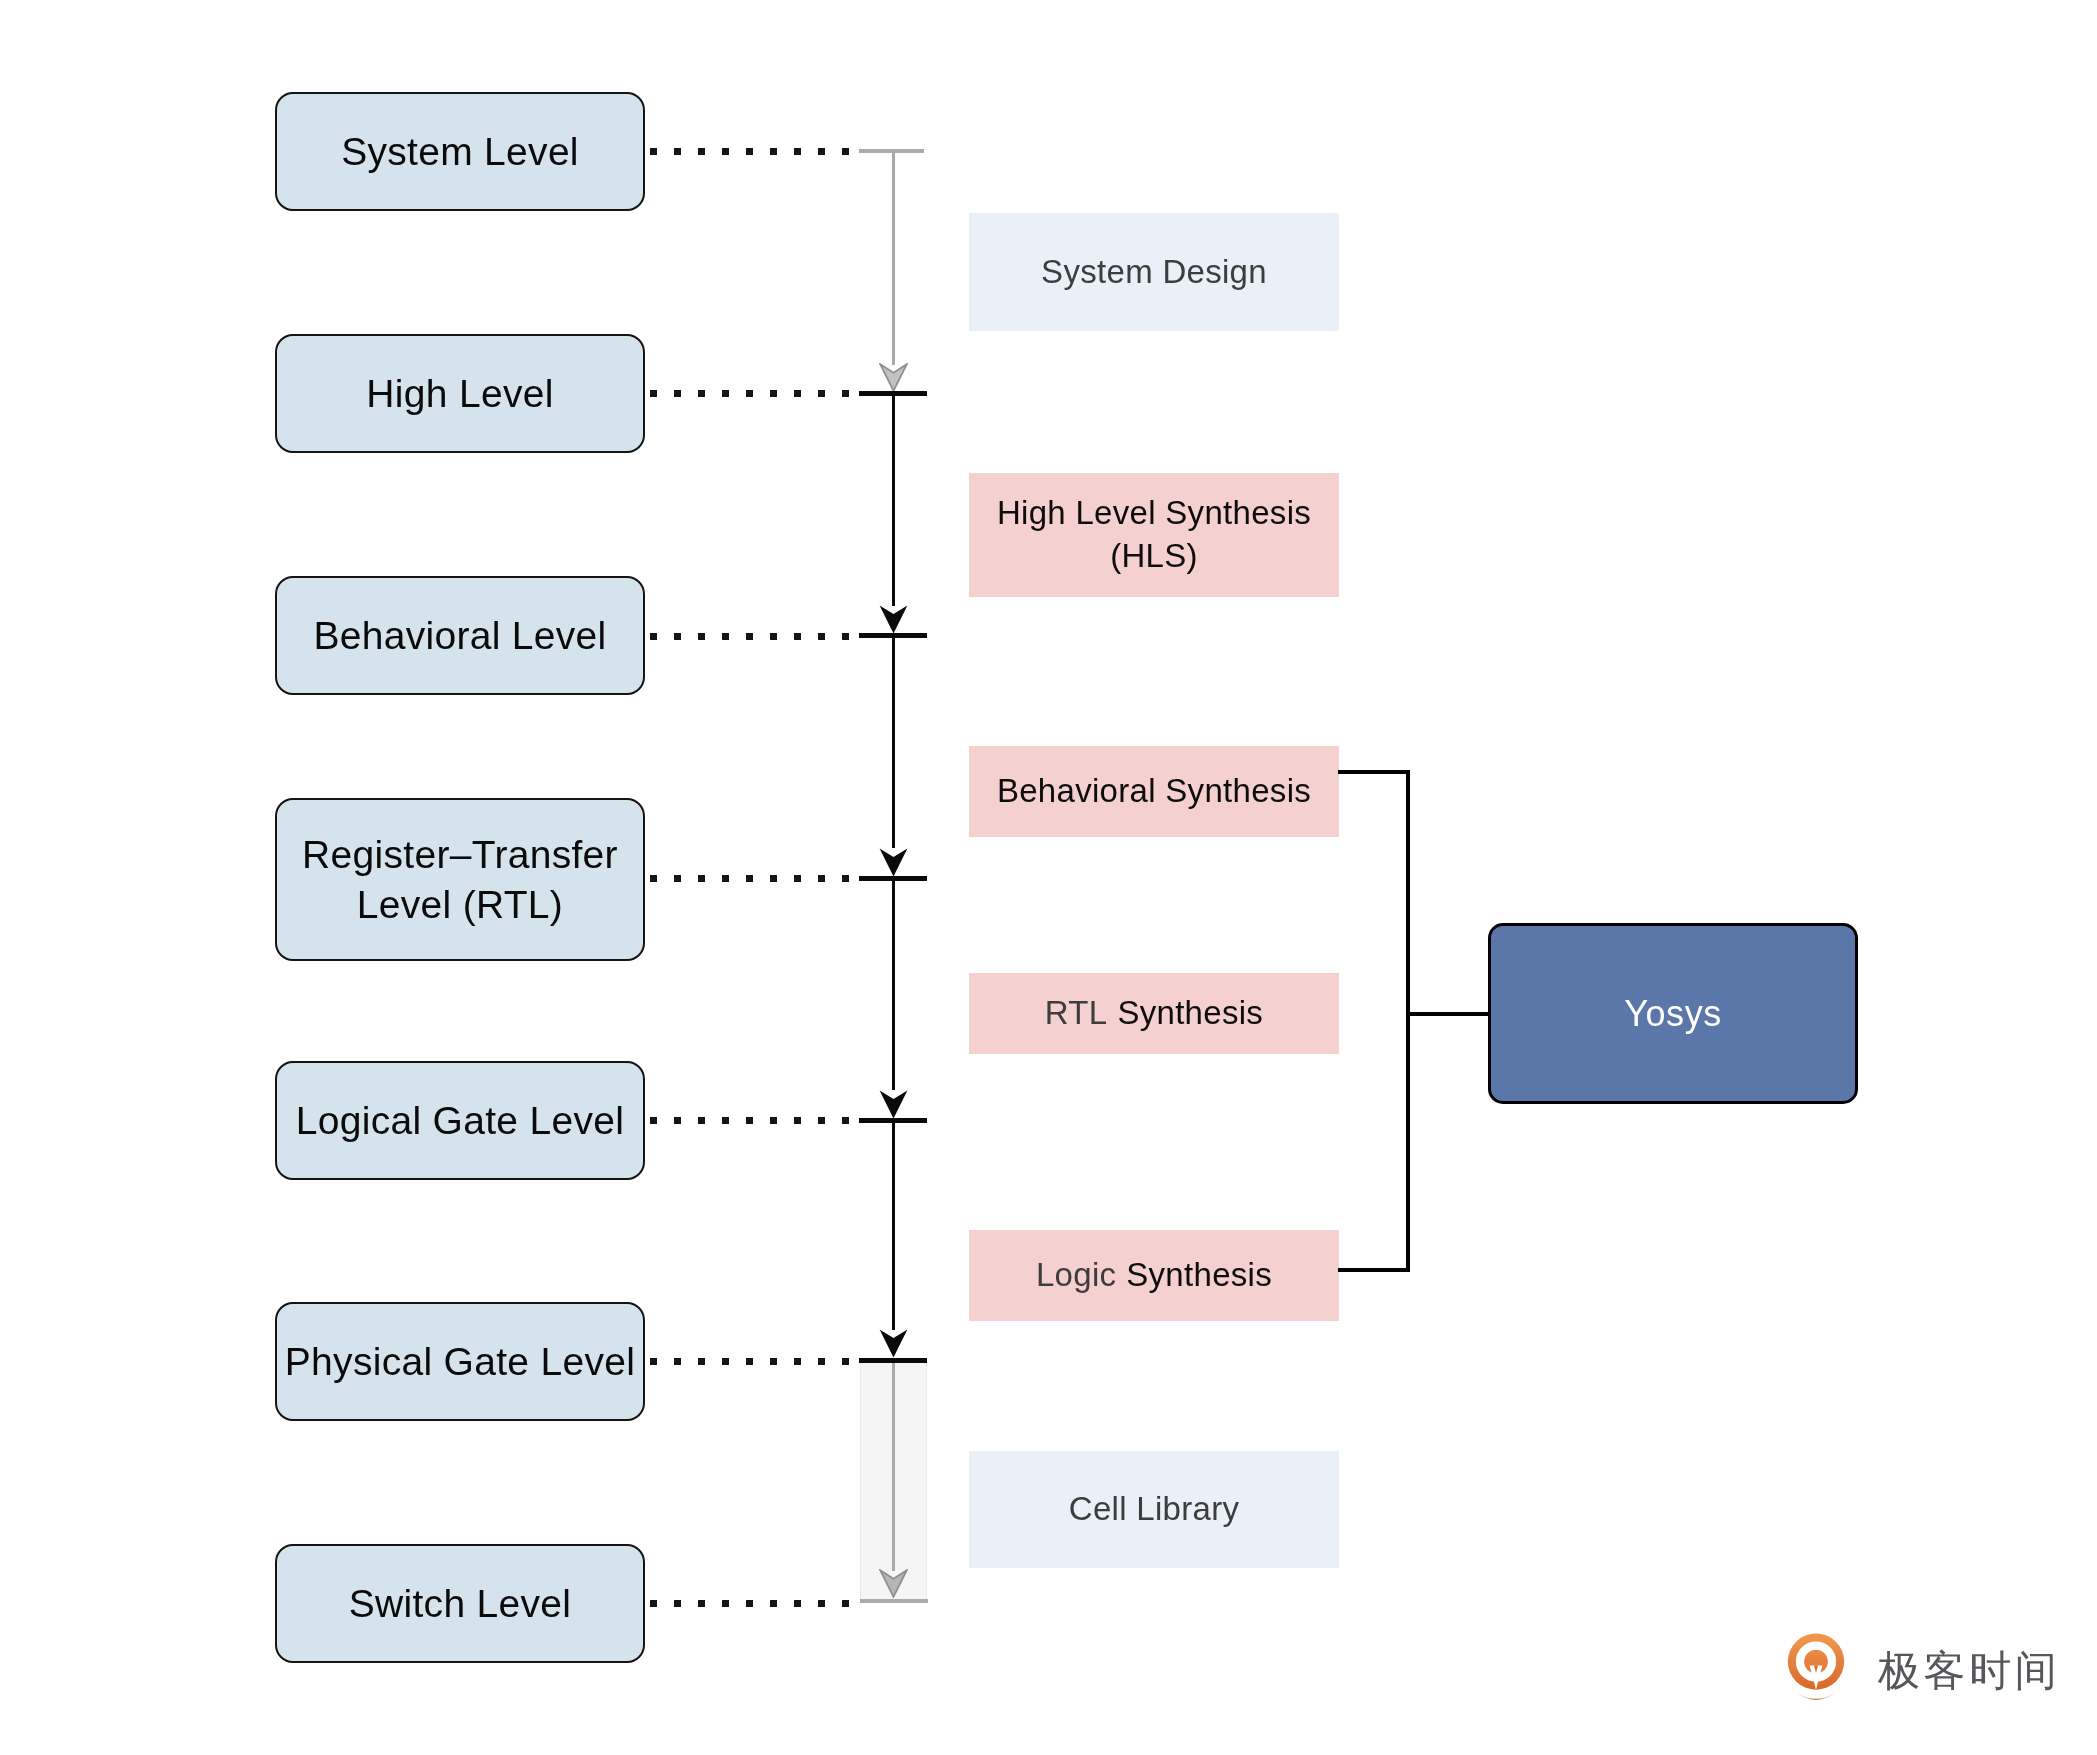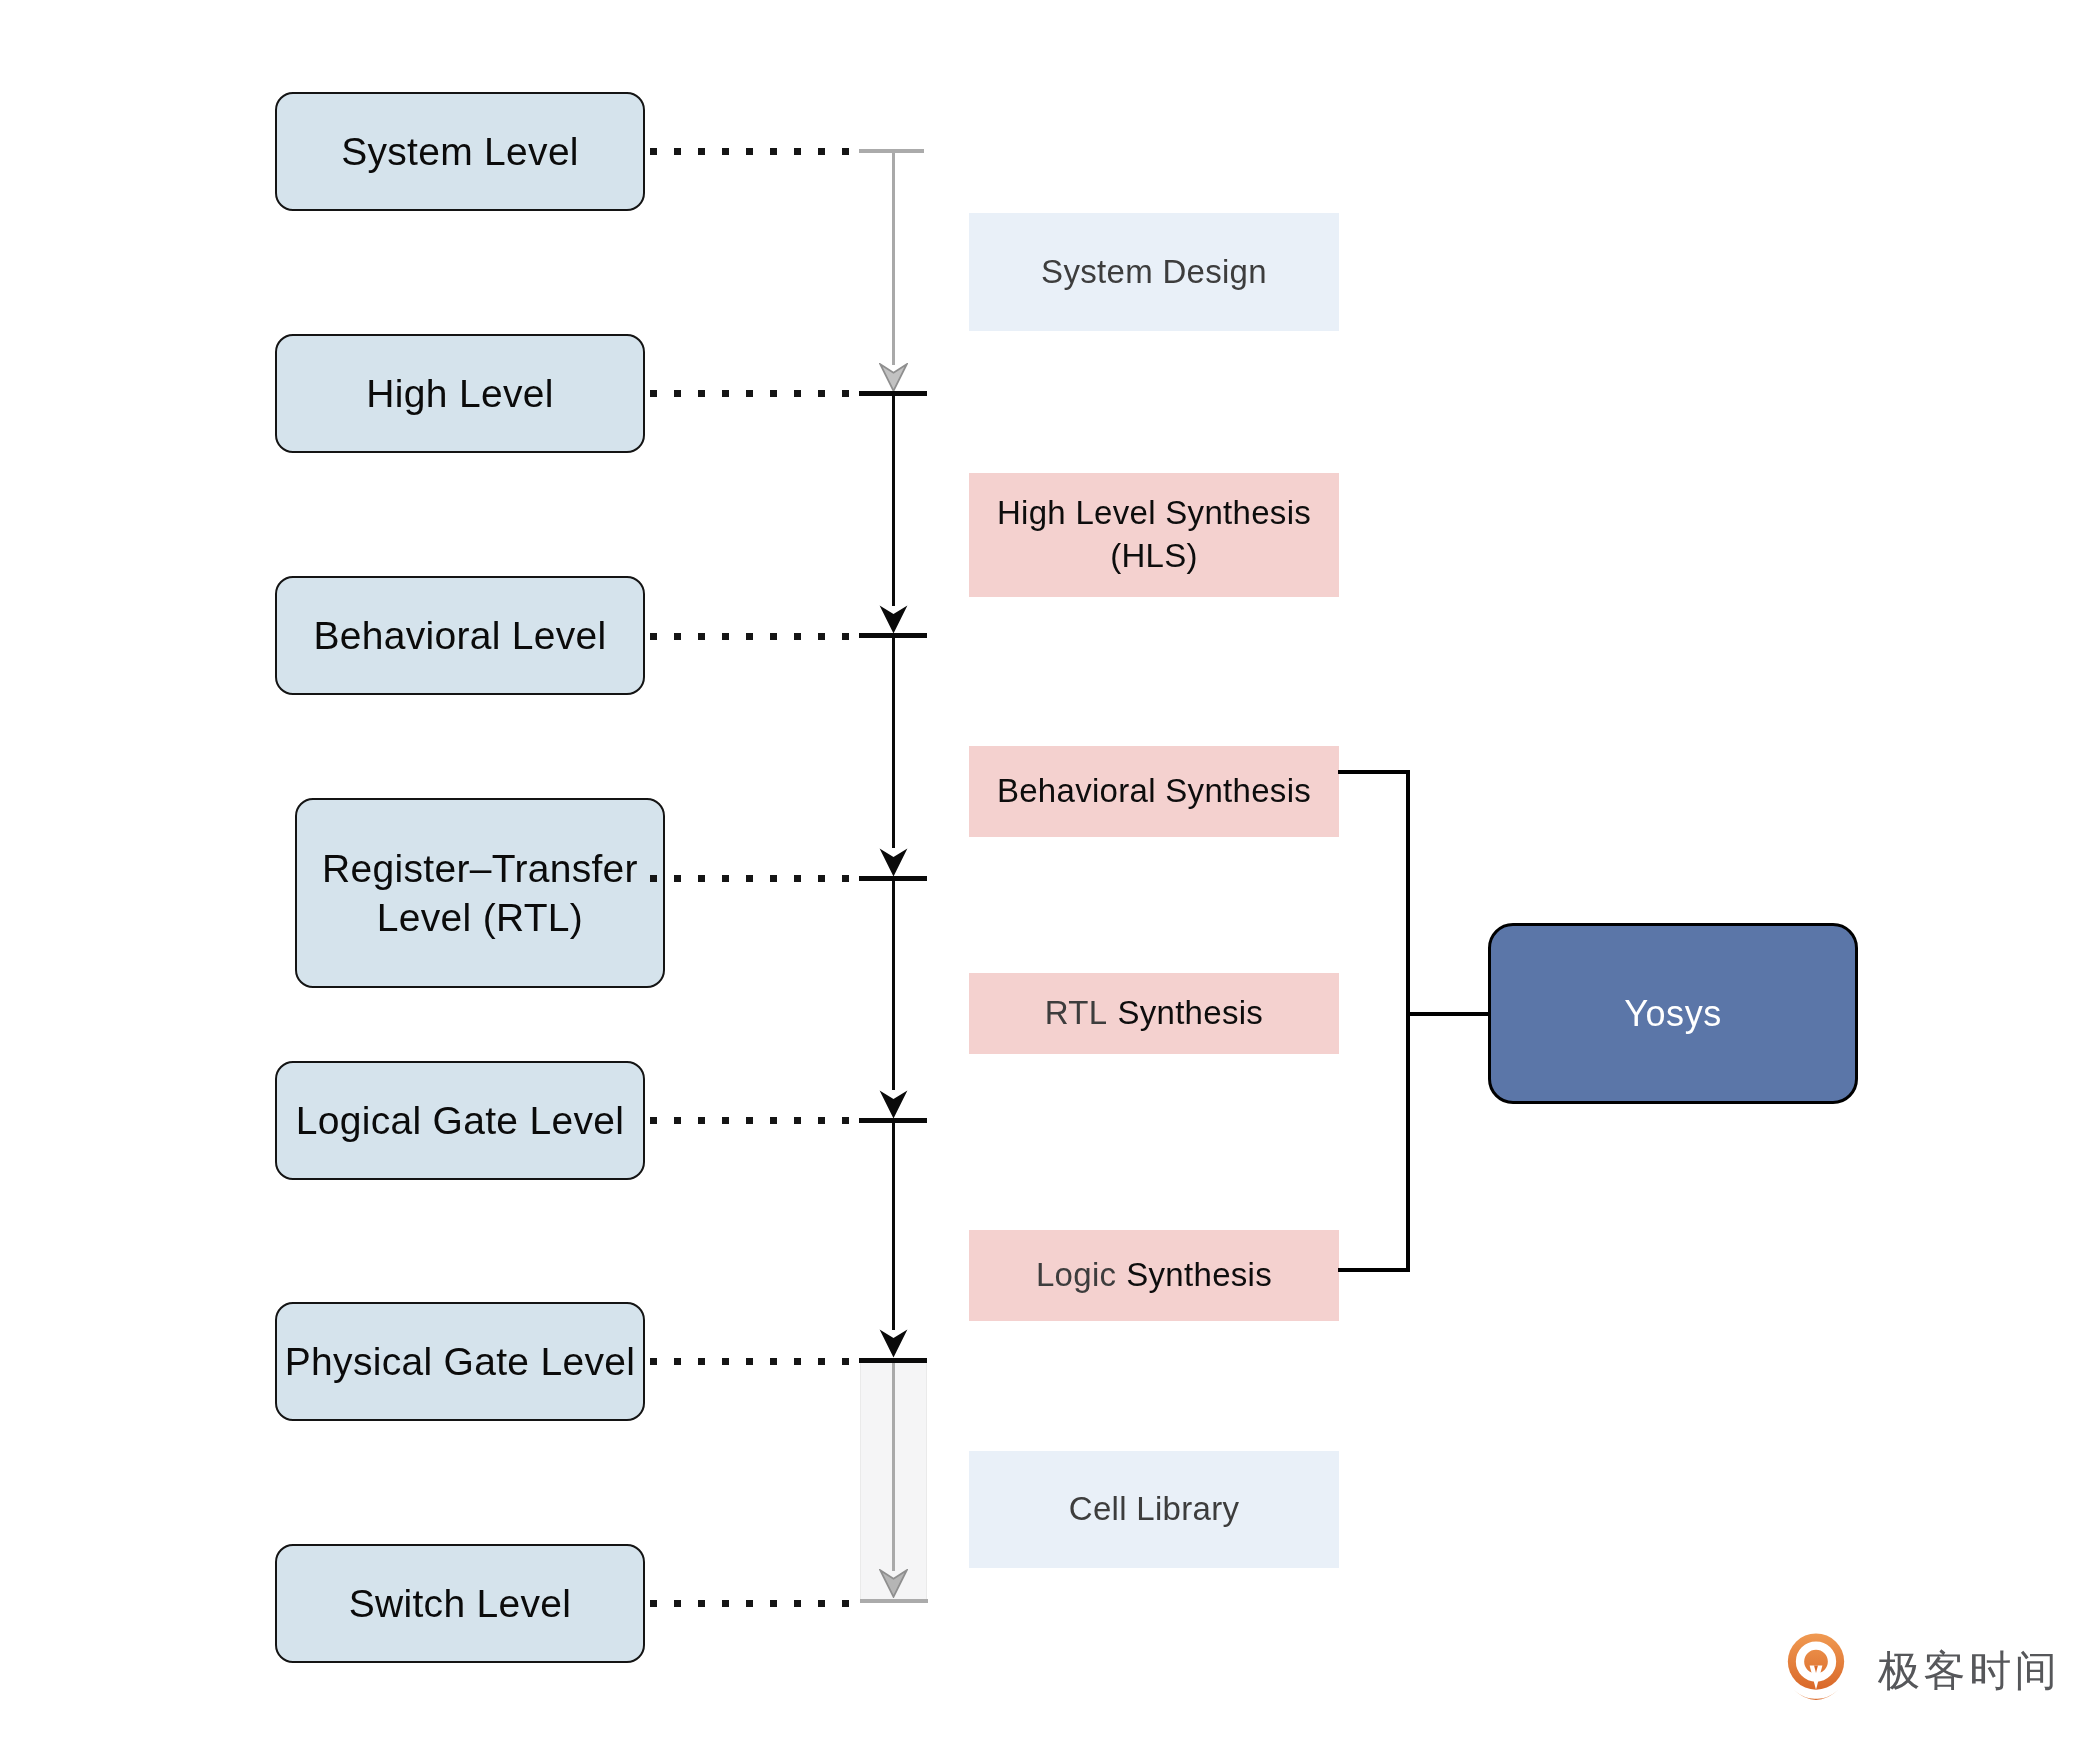--- a/index.html
+++ b/index.html
@@ -6,21 +6,21 @@
   body{width:2097px;height:1755px;position:relative;font-family:"Liberation Sans","DejaVu Sans",sans-serif;}
   .canvas{position:absolute;inset:0;padding-left:13px;}
 
   
   .lvl{
     position:absolute;left:275px;width:370px;height:119px;box-sizing:border-box;
     background:#d5e3ec;border:2.4px solid #141414;border-radius:18px;
     display:flex;flex-direction:column;align-items:center;justify-content:center;
     font-size:39px;color:#0b0b0b;text-align:center;line-height:1.26;letter-spacing:0.3px;
   }
-  .lvl-rtl{height:190px;margin-left:20px;}
+  .lvl-rtl{height:163px;}
 
   
   .dots{
     position:absolute;left:650px;width:211px;height:6.6px;
     background:repeating-linear-gradient(90deg,#151515 0 6.6px,transparent 6.6px 24px);
   }
 
   
   .vline{position:absolute;width:3px;}
   .vblack{background:#0a0a0a;}
@@ -46,21 +46,21 @@
   .tone-pink{background:#f4d1cf;color:#0d0d0d;margin-top:20px;}
   .stage .row{display:flex;flex-direction:row;align-items:baseline;}
   .gray-word{color:#3d3d3d;margin-right:.30em;}
 
   
   .bracket{position:absolute;background:#000;}
 
   
   .tool{
     position:absolute;left:1488px;top:923px;width:370px;height:181px;box-sizing:border-box;
-    background:#5b76a8;border:3.6px solid #000;border-radius:25px;
+    background:#5b76a8;border:3.6px solid #000;border-radius:15px;
     display:flex;align-items:center;justify-content:center;
     color:#ffffff;font-size:36px;letter-spacing:0.6px;
   }
 
   
   .logo{position:absolute;left:1784px;top:1632px;display:flex;align-items:center;gap:30px;}
   .logo-text{font-size:42px;color:#56575a;font-weight:500;letter-spacing:3.6px;line-height:1;}
 </style>
 </head>
 <body>

